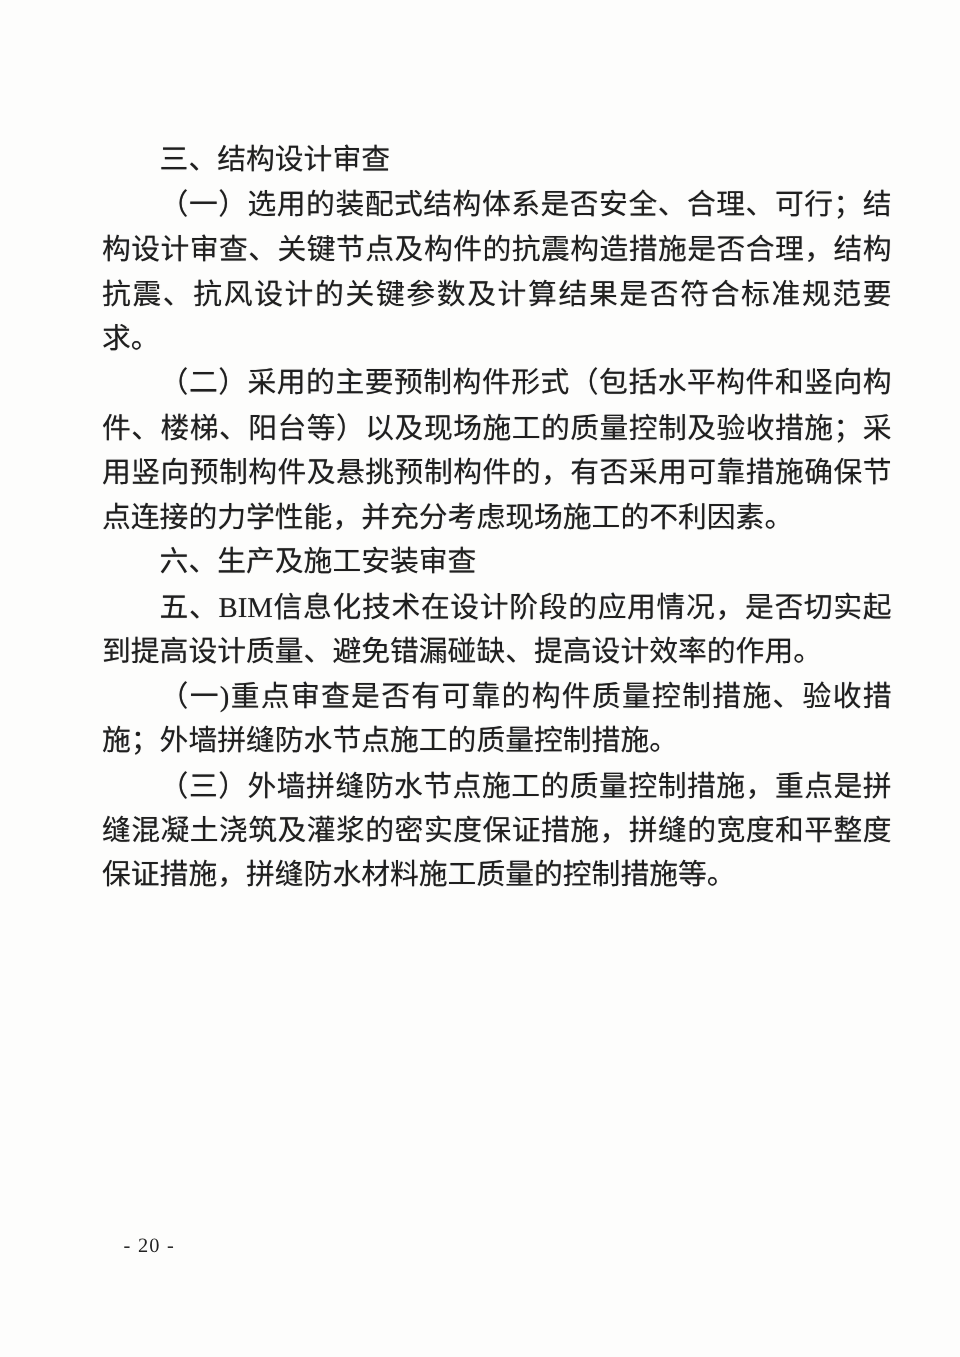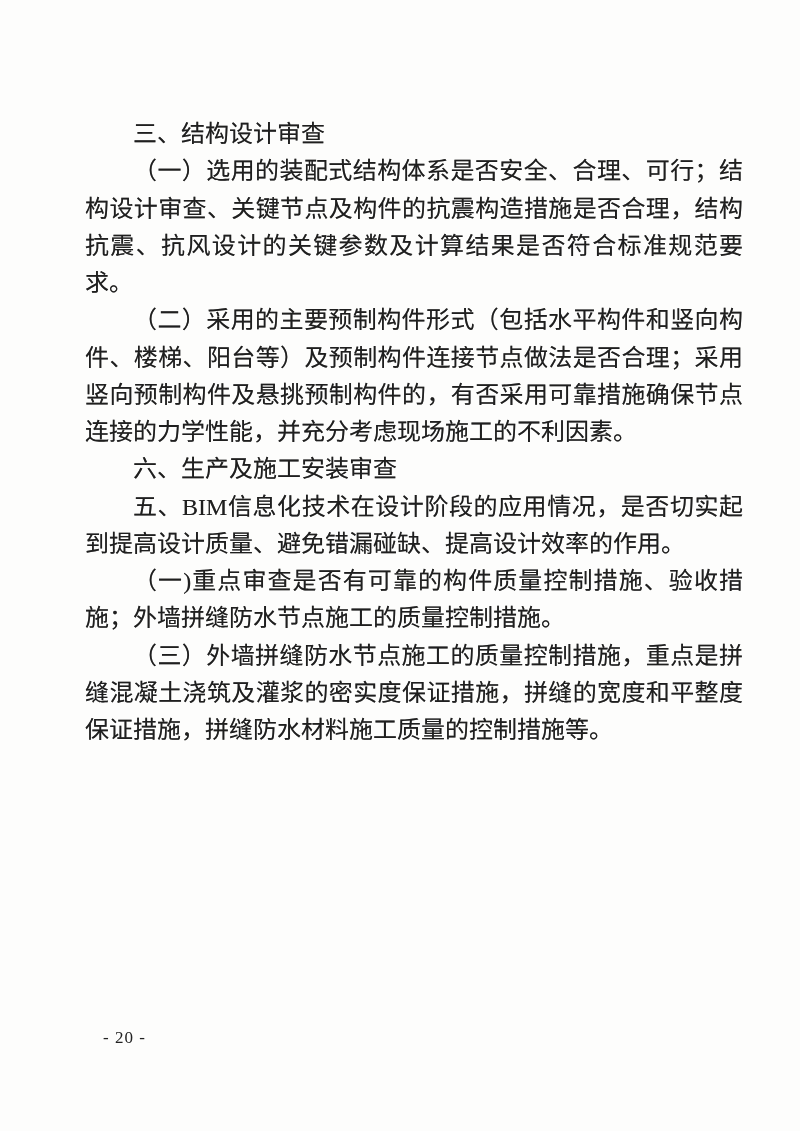--- a/index.html
+++ b/index.html
@@ -47,21 +47,21 @@
   }
 </style>
 </head>
 <body>
 
 <div class="page">
 
   <div class="text-block">
     <p class="para">三、结构设计审查</p>
     <p class="para">（一）选用的装配式结构体系是否安全、合理、可行；结构设计审查、关键节点及构件的抗震构造措施是否合理，结构抗震、抗风设计的关键参数及计算结果是否符合标准规范要求。</p>
-    <p class="para">（二）采用的主要预制构件形式（包括水平构件和竖向构件、楼梯、阳台等）及预制构件连接节点做法是否合理；采用竖向预制构件及悬挑预制构件的，有否采用可靠措施确保节点连接的力学性能，并充分考虑现场施工的不利因素。</p>
+    <p class="para">（二）采用的主要预制构件形式（包括水平构件和竖向构件、楼梯、阳台等）以及现场施工的质量控制及验收措施；采用竖向预制构件及悬挑预制构件的，有否采用可靠措施确保节点连接的力学性能，并充分考虑现场施工的不利因素。</p>
     <p class="para">六、生产及施工安装审查</p>
     <p class="para">五、BIM信息化技术在设计阶段的应用情况，是否切实起到提高设计质量、避免错漏碰缺、提高设计效率的作用。</p>
     <p class="para">（一)重点审查是否有可靠的构件质量控制措施、验收措施；外墙拼缝防水节点施工的质量控制措施。</p>
     <p class="para">（三）外墙拼缝防水节点施工的质量控制措施，重点是拼缝混凝土浇筑及灌浆的密实度保证措施，拼缝的宽度和平整度保证措施，拼缝防水材料施工质量的控制措施等。</p>
   </div>
 
   <div class="page-number">- 20 -</div>
 
 </div>
 

